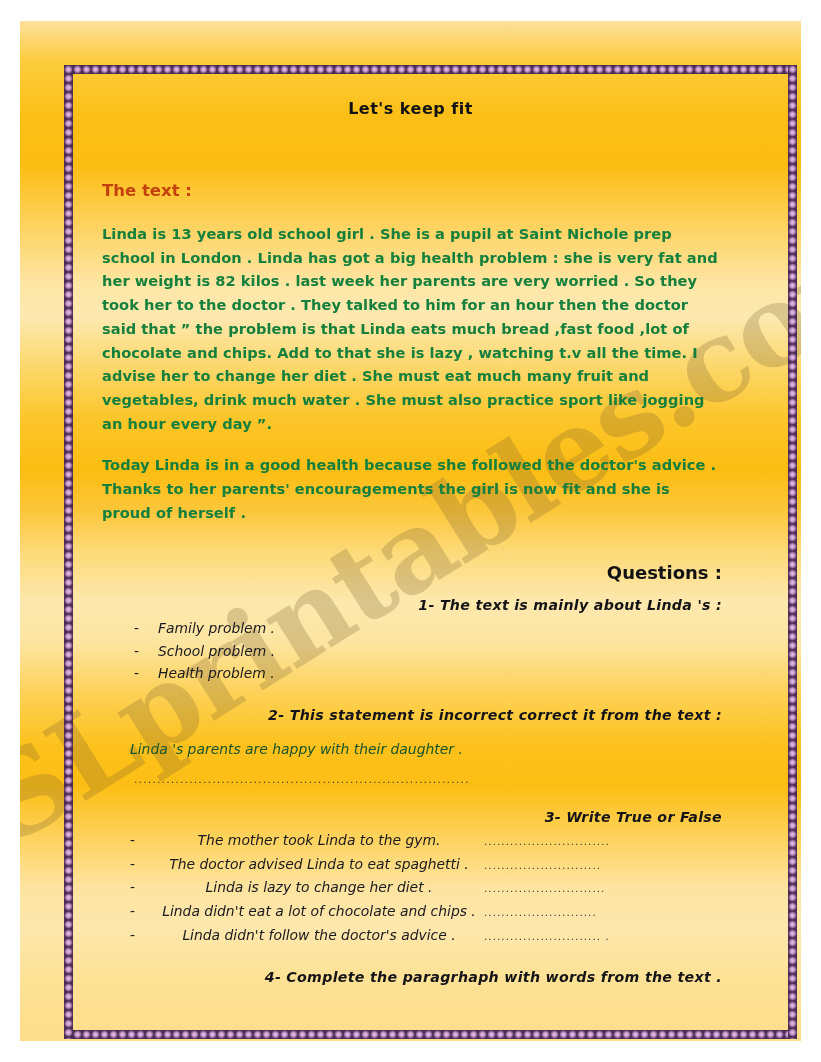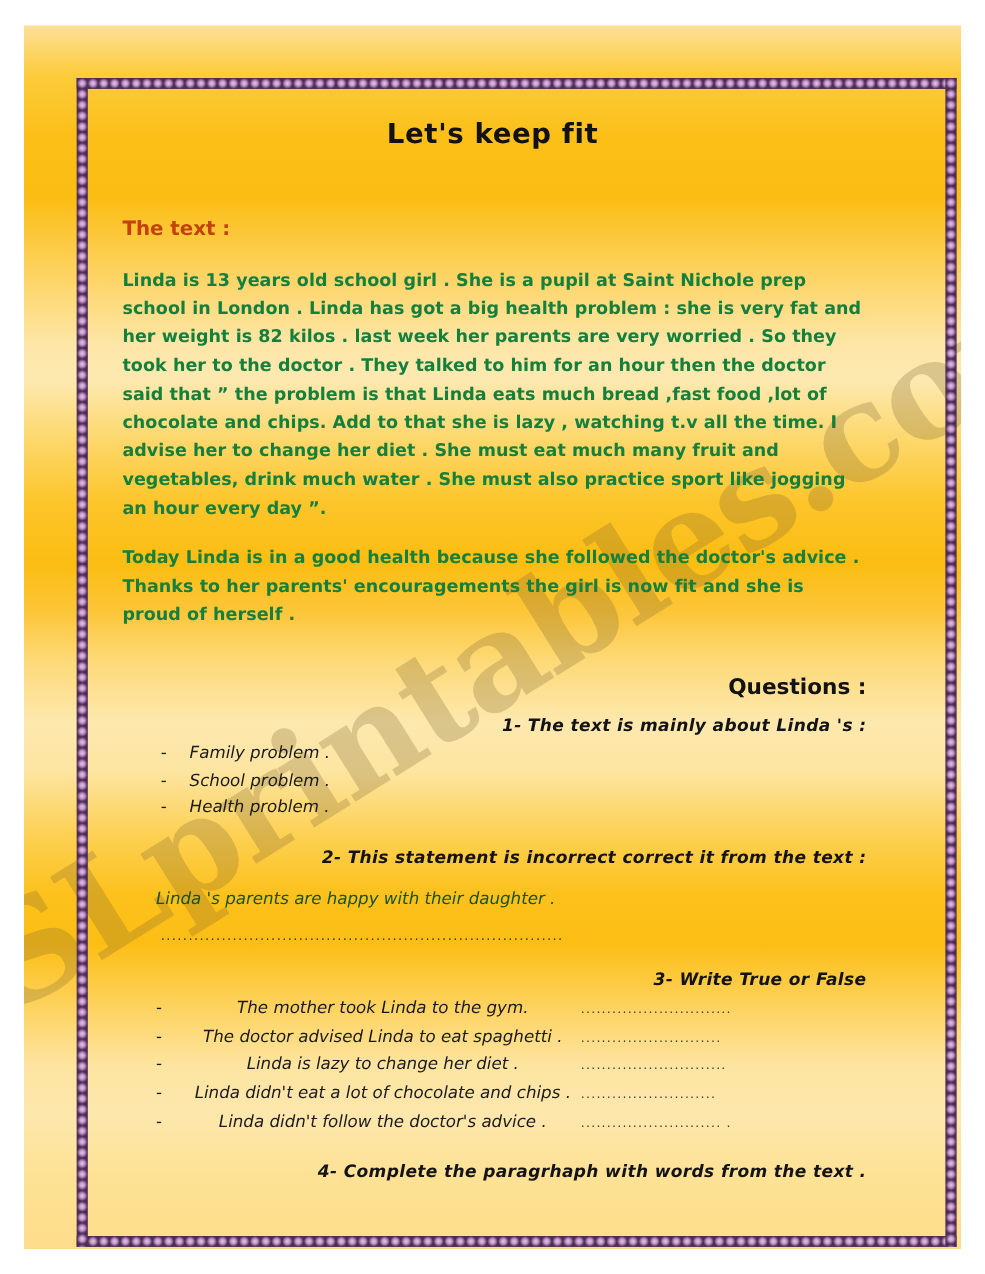--- a/index.html
+++ b/index.html
@@ -247,21 +247,21 @@
   }
 
   .title {
     position: absolute;
     top: 78px;
     left: 0;
     width: 781px;
     text-align: center;
     font-family: "DejaVu Sans", sans-serif;
     font-weight: bold;
-    font-size: 23px;
+    font-size: 16px;
     letter-spacing: 0.5px;
     color: #121214;
   }
 
   .body-col {
     position: absolute;
     left: 82px;
     top: 160px;
     width: 620px;
   }

